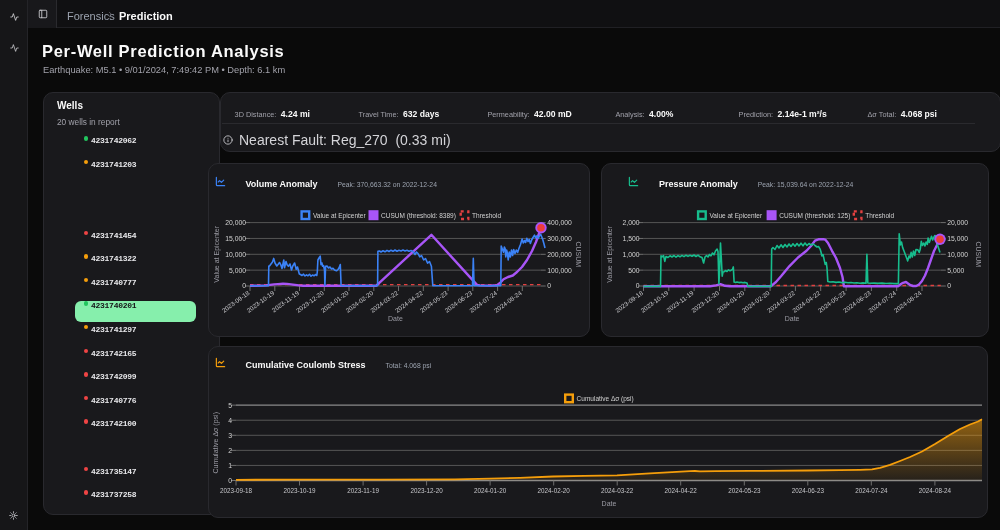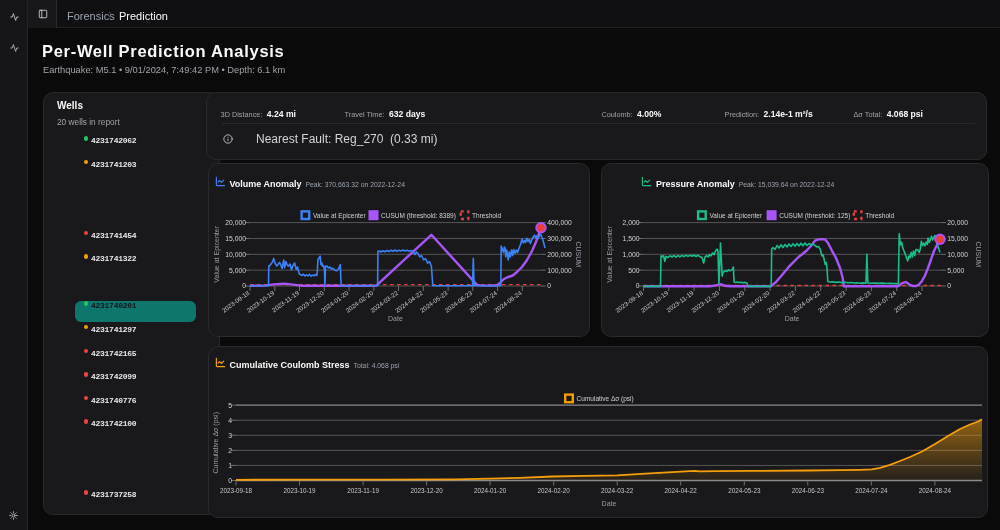--- a/index.html
+++ b/index.html
@@ -4,36 +4,36 @@
 *{margin:0;padding:0;box-sizing:border-box}
 html,body{width:1000px;height:530px;background:#0a0a0a;font-family:"Liberation Sans",sans-serif;overflow:hidden}
 .abs{position:absolute}
 #rail{left:0;top:0;width:28px;height:530px;background:#161618;border-right:1px solid #242428}
 #topbar{left:28px;top:0;width:972px;height:28px;background:#101012;border-bottom:1px solid #202024}
 #togglebox{left:28px;top:0;width:29px;height:28px;background:#18181b;border-right:1px solid #2a2a2e}
 .panel{background:#19191c;border:1px solid #29292e;border-radius:10px}
 #title{left:42px;top:42px;font-size:16.5px;font-weight:700;color:#fafafa;letter-spacing:.7px}
 #subtitle{left:43px;top:65px;font-size:9.3px;color:#a1a1aa}
 .crumb{font-size:11px;color:#9ca3af}
-.crumb b{color:#fafafa;font-weight:400}
+.crumb b{color:#fafafa;font-weight:700}
 #wells{left:43px;top:91.5px;width:177px;height:423px;overflow:hidden}
 #wells h2{position:absolute;left:13px;top:7px;font-size:10px;font-weight:700;color:#fafafa}
 #wells .sub{position:absolute;left:13px;top:24px;font-size:8.3px;color:#a1a1aa}
 .wrow{position:absolute;left:31px;width:121px;height:21px;border-radius:6px;display:flex;align-items:flex-start}
-.wrow.sel{background:#0f766e}
+.wrow.sel{background:#86efac}
 .wdot{width:4.4px;height:4.4px;border-radius:50%;margin-left:8.5px;flex:none}
 .wnum{margin-left:3px;font-family:"Liberation Mono",monospace;font-size:8px;font-weight:700;color:#e7e7ea;letter-spacing:-.25px}
 .sel .wnum{color:#151518}
-#stats{left:206px;top:92px;width:781px;height:68px}
+#stats{left:220px;top:92px;width:781px;height:60px}
 .stat{position:absolute;top:0;height:37px;line-height:37px;white-space:nowrap}
 .sl{font-size:7.3px;color:#a1a1aa}
 .sv{font-size:8.6px;font-weight:700;color:#fafafa}
 #statdiv{left:222px;top:123px;width:753px;height:1px;background:#2a2a2e}
-#fault{left:223px;top:132px;font-size:12px;color:#d4d4d8;display:flex;align-items:center;gap:23px}
-.chead{position:absolute;display:flex;align-items:baseline;gap:4px}
+#fault{left:223px;top:132px;font-size:14px;color:#d4d4d8;display:flex;align-items:center;gap:6px}
+.chead{position:absolute;display:flex;align-items:baseline;gap:20px}
 .ct{font-size:9px;font-weight:700;color:#fafafa}
 .cs{font-size:6.8px;color:#9ca3af}
 svg text{font-family:"Liberation Sans",sans-serif}
 </style></head>
 <body>
 <div class="abs" id="rail">
   <svg viewBox="0 0 24 24" fill="none" stroke="#e4e4e7" stroke-width="2" stroke-linecap="round" stroke-linejoin="round" style="position:absolute;left:9.5px;top:12px;width:9px;height:10px">
       <path d="M22 12h-4l-3 9L9 3l-3 9H2"></path>
     </svg>
   <svg viewBox="0 0 24 24" fill="none" stroke="#d4d4d8" stroke-width="2" stroke-linecap="round" stroke-linejoin="round" style="position:absolute;left:9.5px;top:42.5px;width:9px;height:10px">
@@ -78,20 +78,24 @@
       <span class="wnum">4231741203</span>
     </div>
 <div class="wrow" style="top:138.1px">
       <span class="wdot" style="background:#ef4444"></span>
       <span class="wnum">4231741454</span>
     </div>
 <div class="wrow" style="top:161.7px">
       <span class="wdot" style="background:#f59e0b"></span>
       <span class="wnum">4231741322</span>
     </div>
+<div class="wrow" style="top:185.3px">
+      <span class="wdot" style="background:#f59e0b"></span>
+      <span class="wnum">4231740777</span>
+    </div>
 <div class="wrow sel" style="top:208.9px">
       <span class="wdot" style="background:#22c55e"></span>
       <span class="wnum">4231740201</span>
     </div>
 <div class="wrow" style="top:232.5px">
       <span class="wdot" style="background:#f59e0b"></span>
       <span class="wnum">4231741297</span>
     </div>
 <div class="wrow" style="top:256.1px">
       <span class="wdot" style="background:#ef4444"></span>
@@ -102,30 +106,35 @@
       <span class="wnum">4231742099</span>
     </div>
 <div class="wrow" style="top:303.3px">
       <span class="wdot" style="background:#ef4444"></span>
       <span class="wnum">4231740776</span>
     </div>
 <div class="wrow" style="top:326.9px">
       <span class="wdot" style="background:#ef4444"></span>
       <span class="wnum">4231742100</span>
     </div>
+<div class="wrow" style="top:374.1px">
+      <span class="wdot" style="background:#ef4444"></span>
+      <span class="wnum">4231735147</span>
+    </div>
 <div class="wrow" style="top:397.7px">
       <span class="wdot" style="background:#ef4444"></span>
       <span class="wnum">4231737258</span>
     </div>
 </div>
 
 <div class="abs panel" id="stats">
     <div class="stat" style="left:13.6px"><span class="sl">3D Distance:</span> <span class="sv">4.24 mi</span></div>
     <div class="stat" style="left:137.6px"><span class="sl">Travel Time:</span> <span class="sv">632 days</span></div>
-    <div class="stat" style="left:394.4px"><span class="sl">Coulomb:</span> <span class="sv">4.00%</span></div>
+    <div class="stat" style="left:266.4px"><span class="sl">Permeability:</span> <span class="sv">42.00 mD</span></div>
+    <div class="stat" style="left:394.4px"><span class="sl">Analysis:</span> <span class="sv">4.00%</span></div>
     <div class="stat" style="left:517.6px"><span class="sl">Prediction:</span> <span class="sv">2.14e-1 m²/s</span></div>
     <div class="stat" style="left:646.4px"><span class="sl">Δσ Total:</span> <span class="sv">4.068 psi</span></div>
   </div>
 <div class="abs" id="statdiv"></div>
 <div class="abs" id="fault">
   <svg viewBox="0 0 24 24" fill="none" stroke="#d4d4d8" stroke-width="2" stroke-linecap="round" stroke-linejoin="round" style="width:10px;height:10px">
       <circle cx="12" cy="12" r="10"></circle>
       <path d="M12 16v-4"></path>
       <path d="M12 8h.01"></path>
     </svg>
@@ -201,21 +210,21 @@
 <circle cx="333.0" cy="64.8" r="3.8" fill="#ee3b3b"></circle>
 <rect x="93.6" y="48.4" width="7.6" height="7.6" fill="none" stroke="#3b82f6" stroke-width="2.4"></rect>
 <text x="105.0" y="55.0" fill="#d2d2d2" font-size="6.5">Value at Epicenter</text>
 <rect x="160.5" y="47.2" width="10" height="10" fill="#a855f7"></rect>
 <text x="173.1" y="55.0" fill="#d2d2d2" font-size="6.5">CUSUM (threshold: 8389)</text>
 <rect x="252.7" y="48.4" width="7.6" height="7.6" fill="none" stroke="#e24040" stroke-width="2.4" stroke-dasharray="3 3.5"></rect>
 <text x="264.1" y="55.0" fill="#d2d2d2" font-size="6.5">Threshold</text>
 </svg>
 
 <div class="abs panel" style="left:601px;top:163px;width:388px;height:173.5px"></div>
-<div class="abs chead" style="left:641px;top:176px">
+<div class="abs chead" style="left:628px;top:176px">
   <svg viewBox="0 0 24 24" fill="none" stroke="#17bd8d" stroke-width="2.6" stroke-linecap="round" stroke-linejoin="round" style="width:11px;height:11px">
       <path d="M3 3v16a2 2 0 0 0 2 2h16"></path>
       <path d="m19 9-5 5-4-4-3 3"></path>
     </svg>
     <span class="ct">Pressure Anomaly</span>
     <span class="cs">Peak: 15,039.64 on 2022-12-24</span>
 </div>
 <svg class="abs" style="left:601px;top:163px" width="388" height="173.5" viewBox="0 0 388 173.5">
 <line x1="42.5" y1="59.60" x2="339.8" y2="59.60" stroke="#565656" stroke-width="1"></line>
 <line x1="37.5" y1="59.60" x2="42.5" y2="59.60" stroke="#6e6e6e" stroke-width="1"></line>

